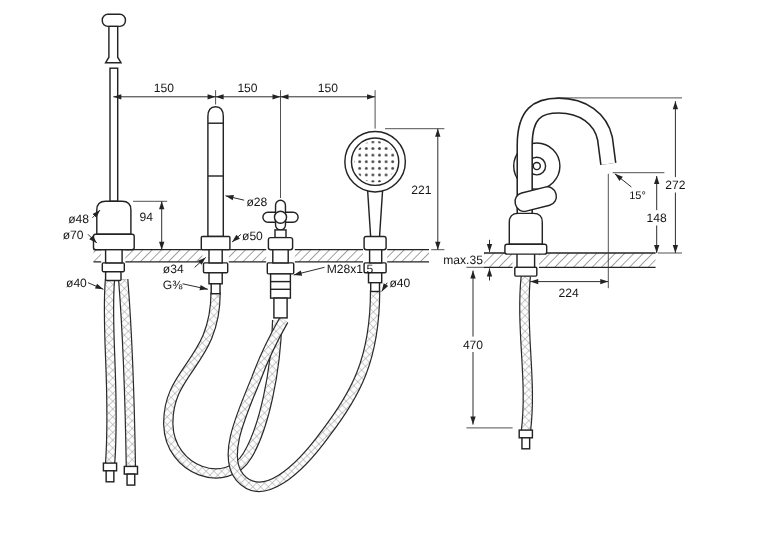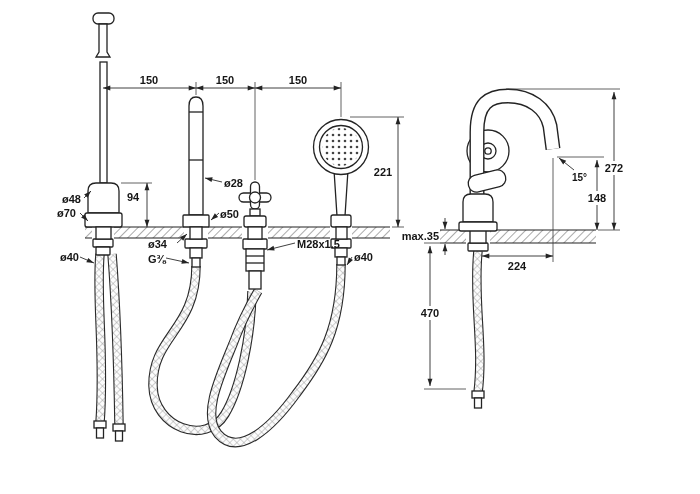--- a/index.html
+++ b/index.html
@@ -1,17 +1,17 @@
 <!DOCTYPE html>
 <html><head>
 <meta charset="utf-8">
 <style>
   html,body{margin:0;padding:0;background:#fff;}
   .canvas{width:700px;height:494px;background:#fff;position:relative;overflow:hidden;
-          font-family:"Liberation Sans", sans-serif;font-weight:bold;}
+          font-family:"Liberation Sans", sans-serif;}
   svg{display:block;}
   .part{fill:#fff;stroke:#232323;stroke-width:1.3;}
   .edge{stroke:#232323;stroke-width:1.2;}
   .thin{stroke:#3a3a3a;stroke-width:0.8;fill:none;}
   .dim{stroke:#2b2b2b;stroke-width:0.9;fill:none;}
   .hose-o{stroke:#2a2a2a;stroke-width:9.5;fill:none;}
   .hose-i{stroke:url(#braid);stroke-width:7.3;fill:none;}
   .tube-o{stroke:#232323;stroke-width:15;fill:none;}
   .tube-i{stroke:#ffffff;stroke-width:12.2;fill:none;}
   .dimtxt{font-family:"Liberation Sans", sans-serif;font-size:11px;fill:#161616;}

